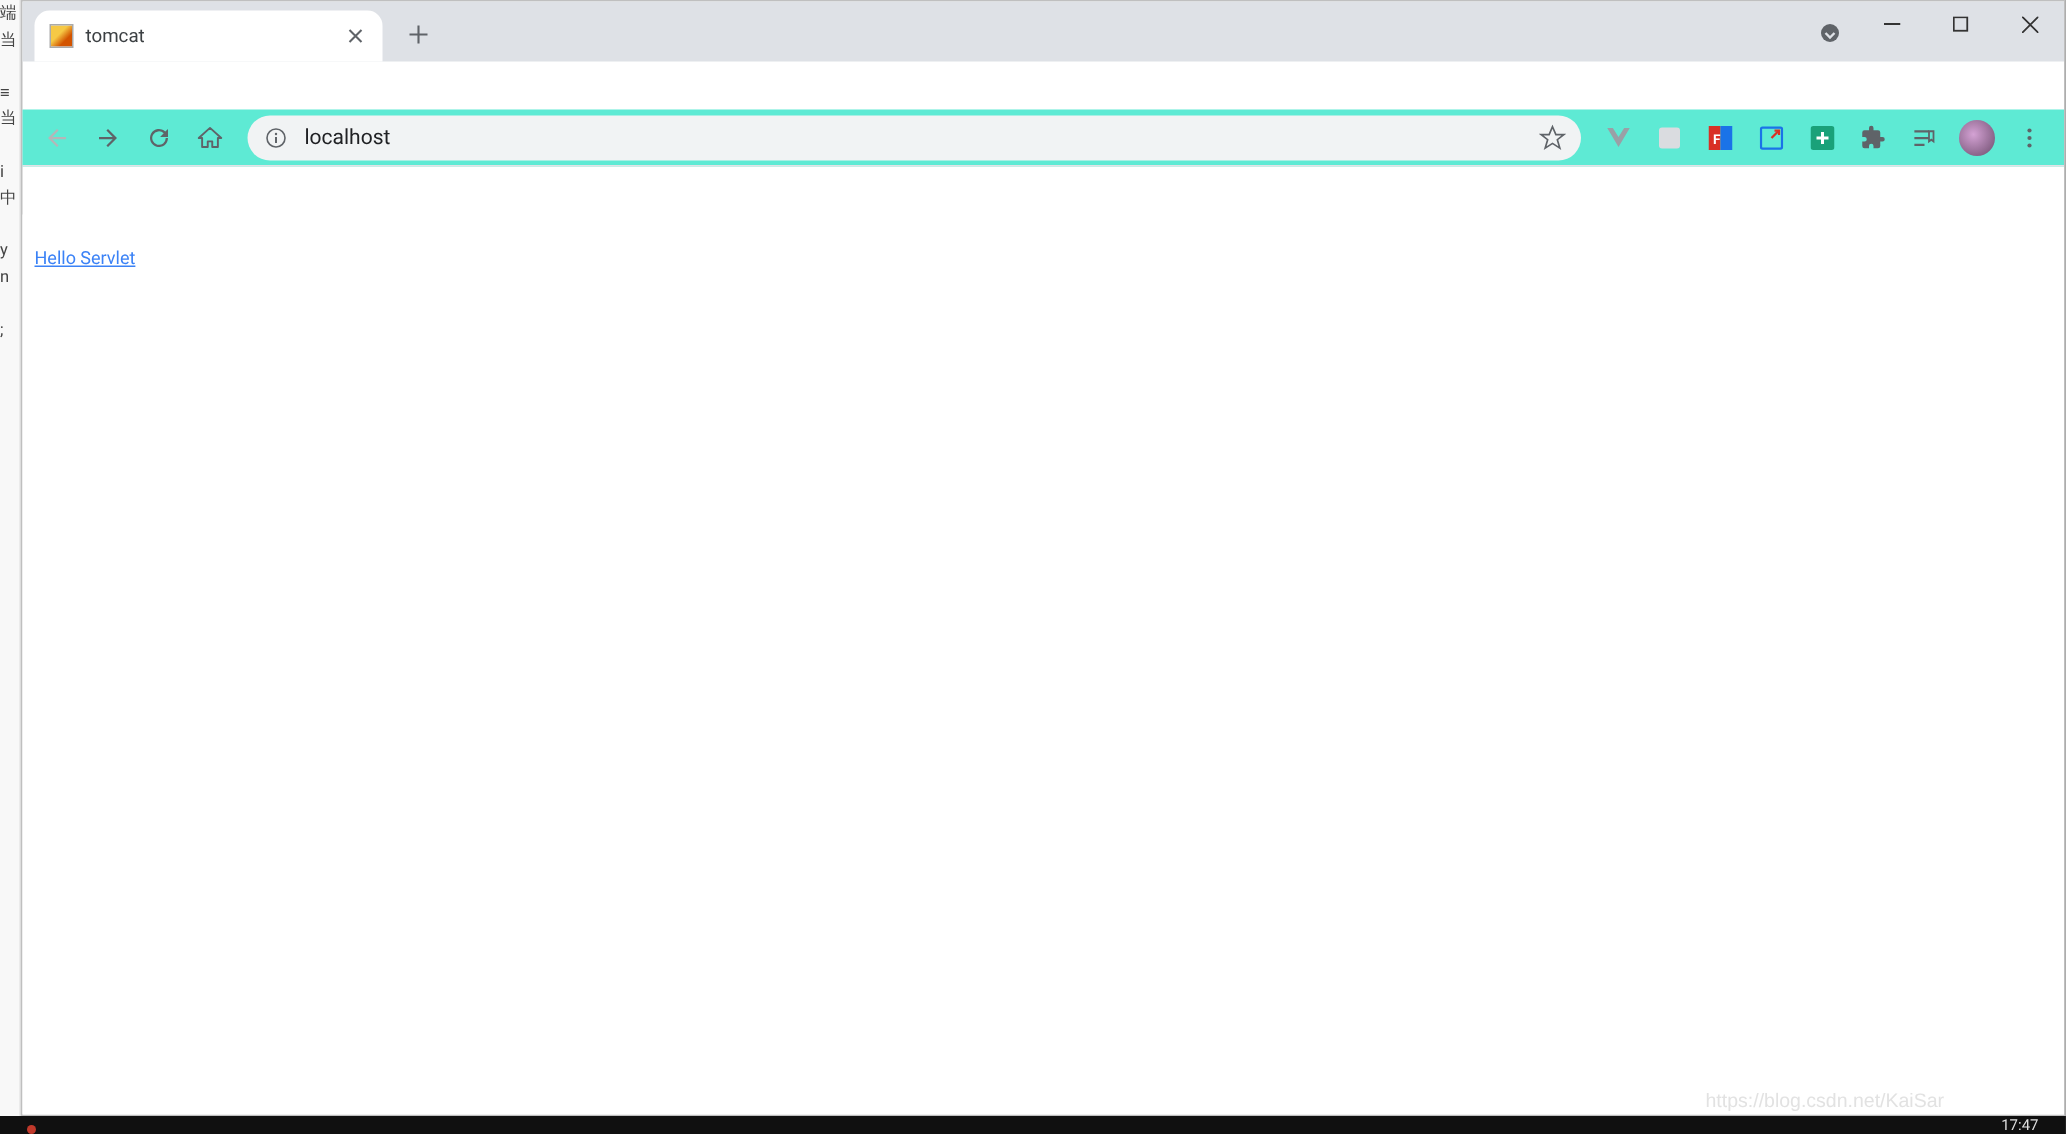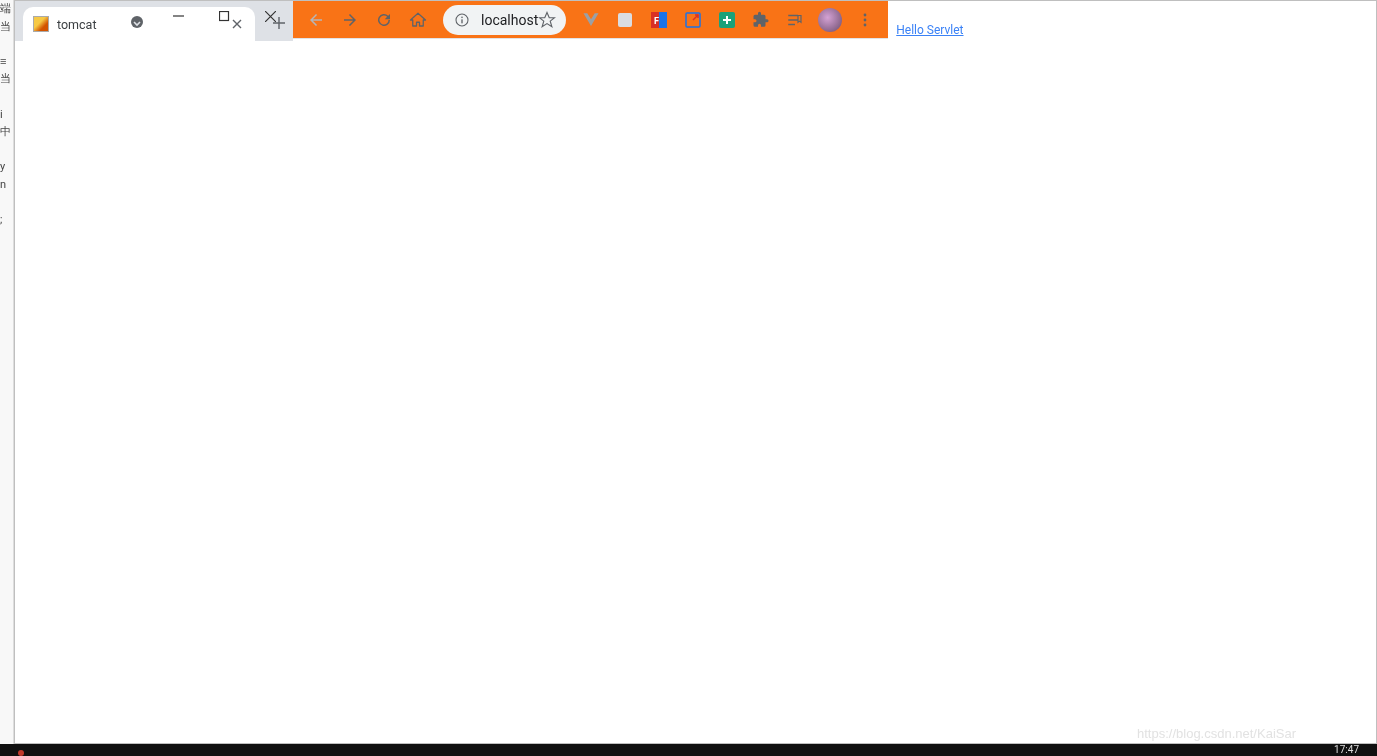--- a/index.html
+++ b/index.html
@@ -31,21 +31,23 @@
       border-right: 1px solid #ddd;
     }
     .browser-window {
       position: absolute;
       top: 0;
       left: 14px;
       right: 0;
       bottom: 12px;
       background: #fff;
       display: flex;
+      flex-direction: column;
       border: 1px solid #bfbfbf;
+      gap: 32px;
     }
     
     .tab-strip {
       height: 40px;
       background: #dee1e6;
       display: flex;
       align-items: flex-end;
       padding-left: 8px;
       position: relative;
     }
@@ -118,21 +120,21 @@
       width: 24px;
       height: 24px;
       display: flex;
       align-items: center;
       justify-content: center;
       cursor: pointer;
     }
     
     .toolbar {
       height: 38px;
-      background: #f97316;
+      background: #5eead4;
       border-bottom: 1px solid #e1e3e6;
       display: flex;
       align-items: center;
       padding: 0 8px;
       gap: 4px;
     }
     .nav-btn {
       width: 30px;
       height: 30px;
       display: flex;
@@ -232,21 +234,21 @@
       font-size: 13px;
       font-family: Liberation Sans, sans-serif;
     }
     
     .taskbar {
       position: absolute;
       left: 0; right: 0; bottom: 0;
       height: 12px;
       background: #101010;
       display: flex;
-      align-items: flex-start;
+      align-items: center;
       justify-content: flex-end;
       color: #ddd;
       font-size: 10px;
       padding-right: 18px;
     }
     .tb-accent {
       position:absolute;left:18px;bottom:0;width:6px;height:6px;background:#c0392b;border-radius:50%;
     }
   </style>
 </head>

